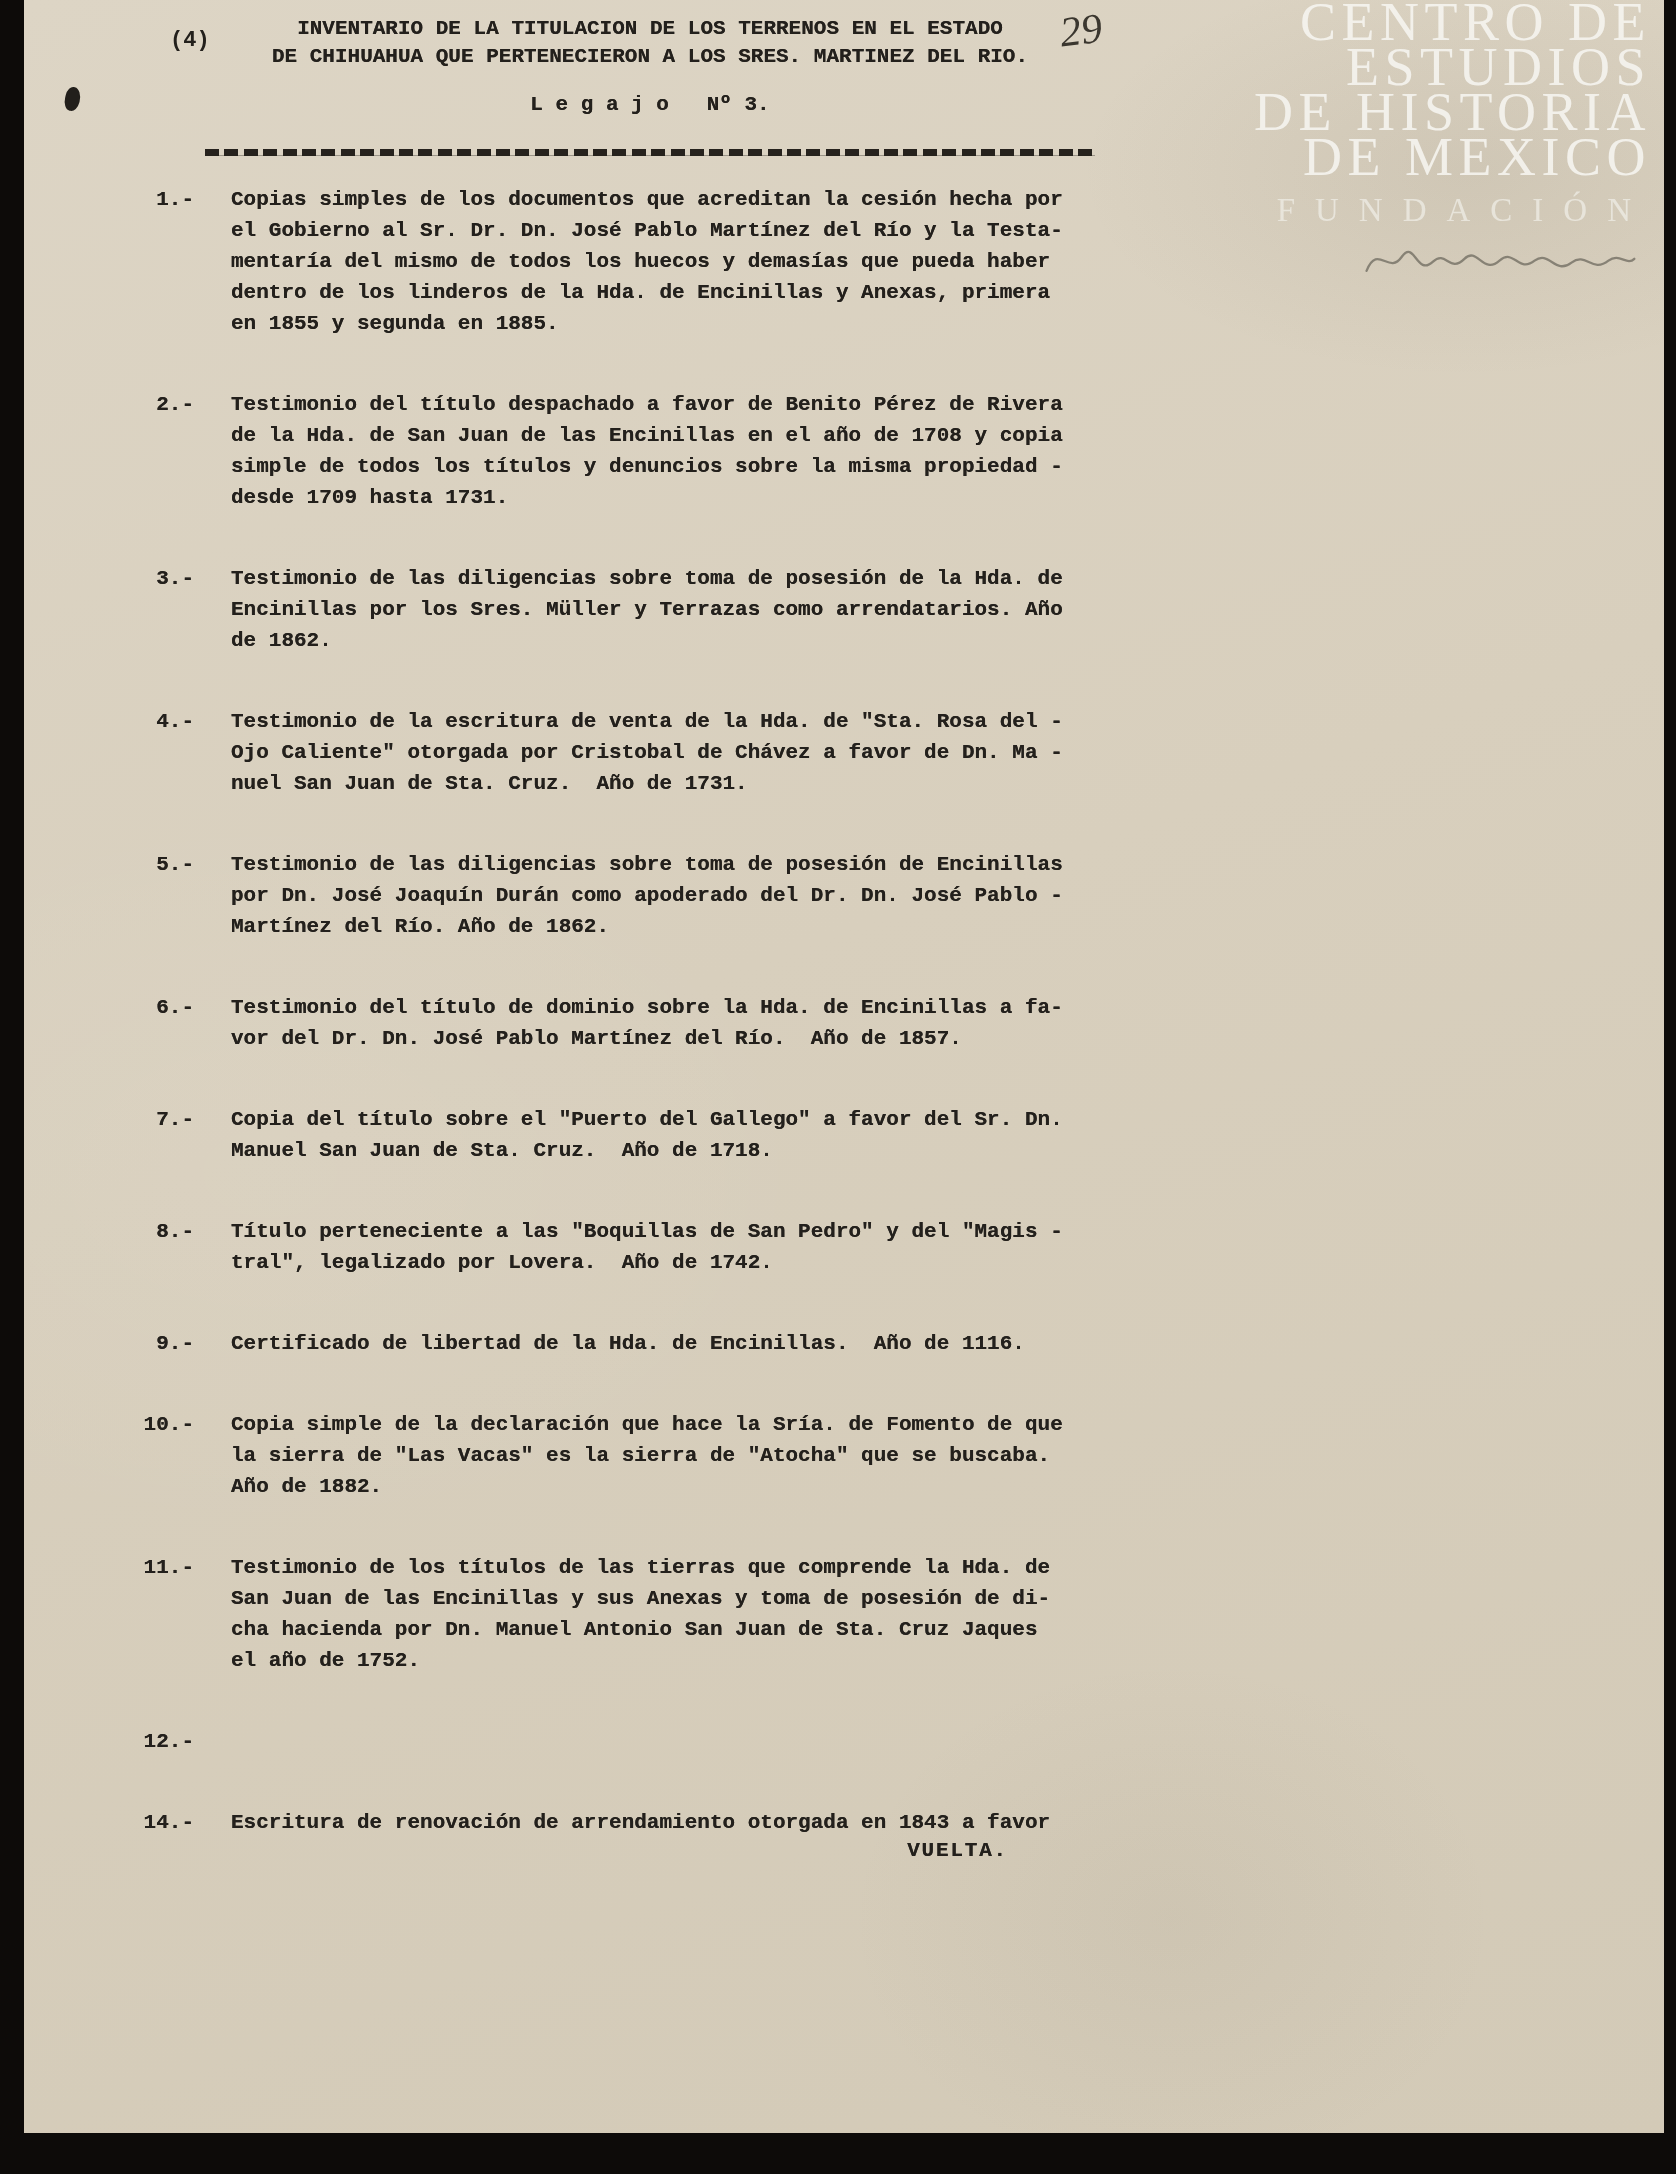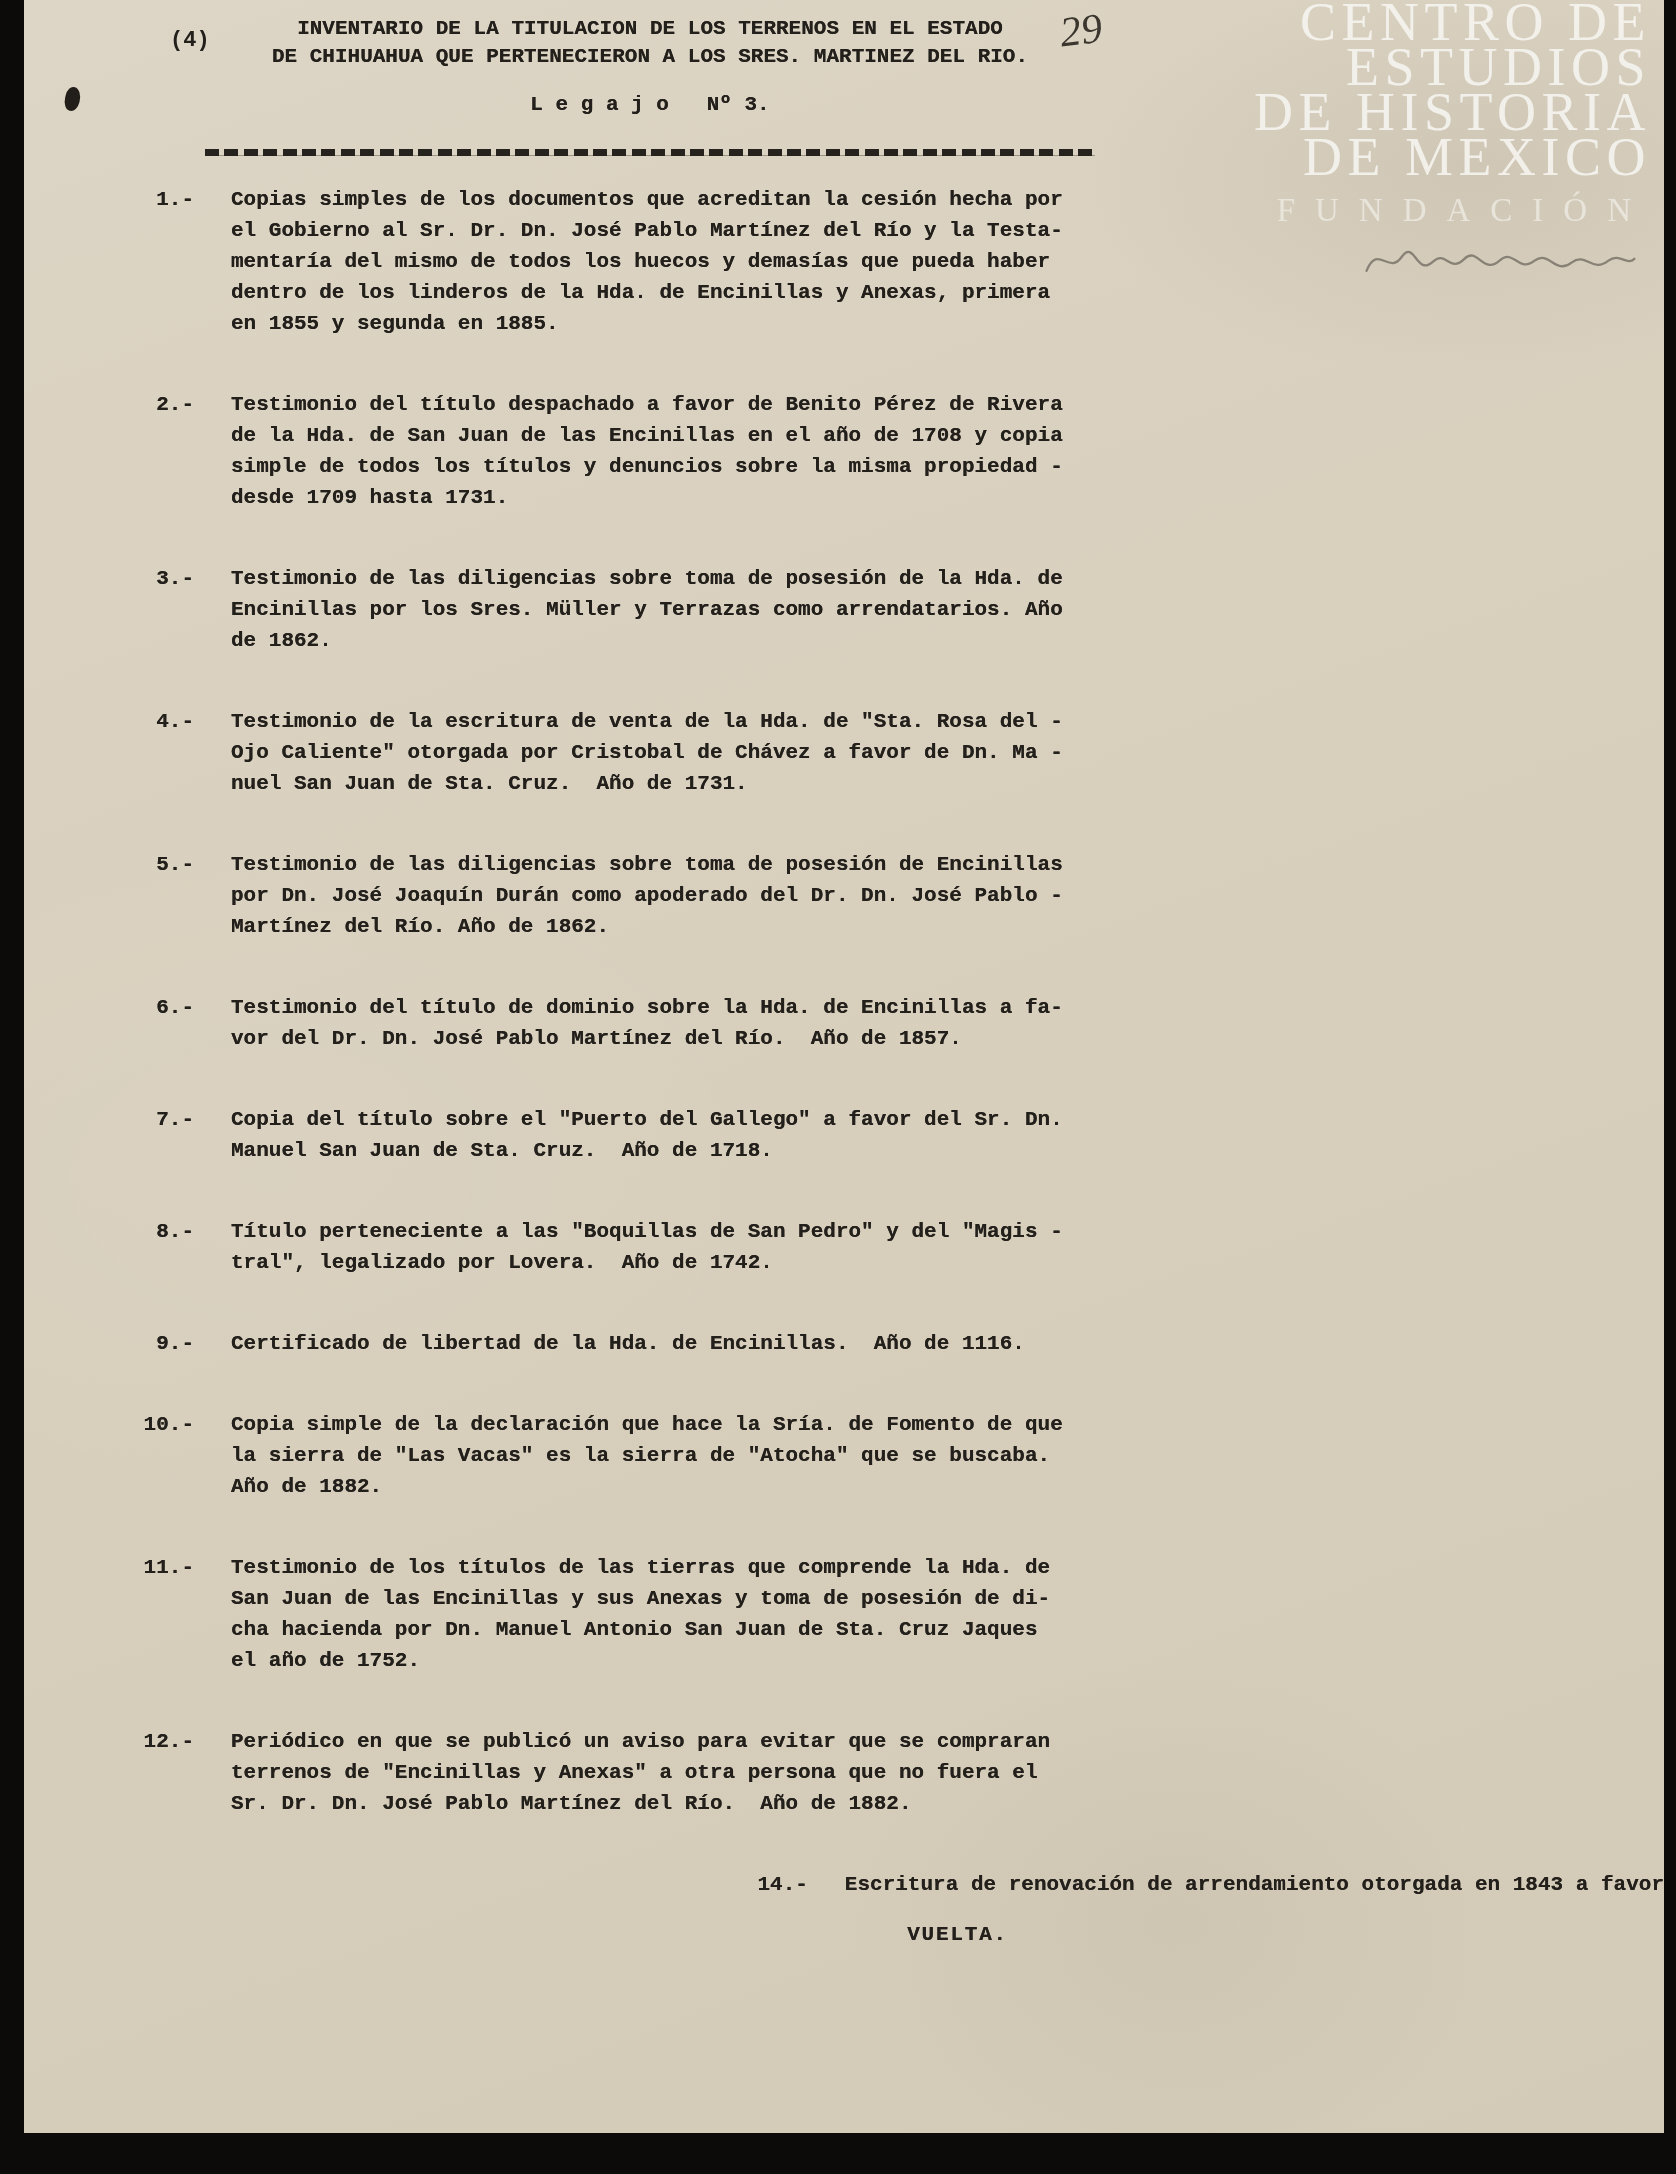--- a/index.html
+++ b/index.html
@@ -54,21 +54,21 @@
     background: repeating-linear-gradient(90deg, #26221d 0 14px, transparent 14px 19.4px);
     border-bottom: 0.9px solid rgba(38,34,29,0.35);
   }
   .items { margin-top: 28px; }
   .item {
     display: flex;
     margin-bottom: 50px;
     font-size: 21px; line-height: 31px; font-weight: 700;
     text-shadow: 0 0 0.6px rgba(35,32,28,0.85);
   }
-  .item:last-child { margin-bottom: 23px; justify-content: flex-end; }
+  .item:last-child { margin-bottom: 1px; }
   .item .num { flex: none; width: 170px; text-align: right; white-space: pre; }
   .item .txt { margin-left: 37px; white-space: pre; text-align: left; }
   .footer-word {
     margin-left: 181px; width: 890px; box-sizing: border-box;
     padding-right: 87px; text-align: right;
     font-size: 21px; font-weight: 700; letter-spacing: 1.8px;
     text-shadow: 0 0 0.6px rgba(35,32,28,0.85);
   }
   .ink-blot {
     position: absolute; left: 41px; top: 87px; z-index: 2;
@@ -187,23 +187,20 @@
       <div class="item">
         <div class="num">11.-</div>
         <div class="txt">Testimonio de los títulos de las tierras que comprende la Hda. de
 San Juan de las Encinillas y sus Anexas y toma de posesión de di-
 cha hacienda por Dn. Manuel Antonio San Juan de Sta. Cruz Jaques
 el año de 1752.</div>
       </div>
 
       <div class="item">
         <div class="num">12.-</div>
-        <div class="txt">Periódico en que se publicó un aviso para evitar que se compraran
-terrenos de "Encinillas y Anexas" a otra persona que no fuera el
-Sr. Dr. Dn. José Pablo Martínez del Río.  Año de 1882.</div>
       </div>
 
 
       <div class="item">
         <div class="num">14.-</div>
         <div class="txt">Escritura de renovación de arrendamiento otorgada en 1843 a favor</div>
       </div>
 
     </div>
 

